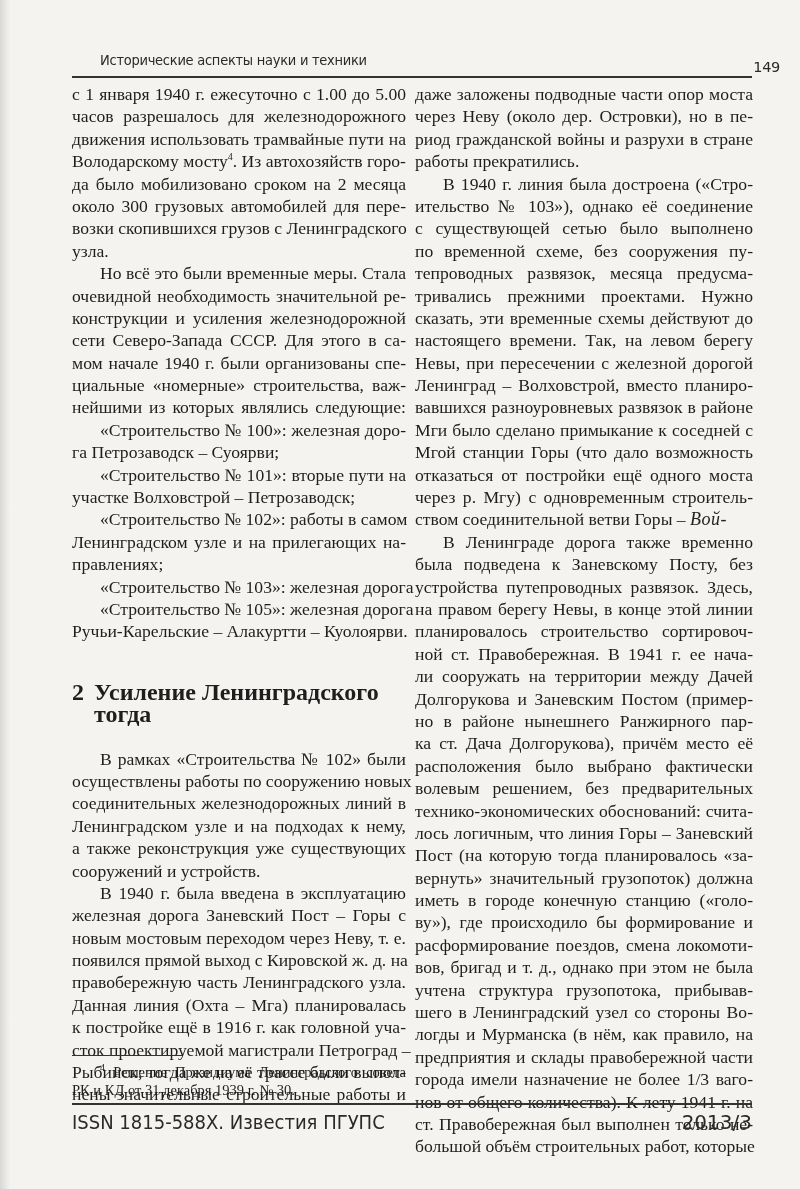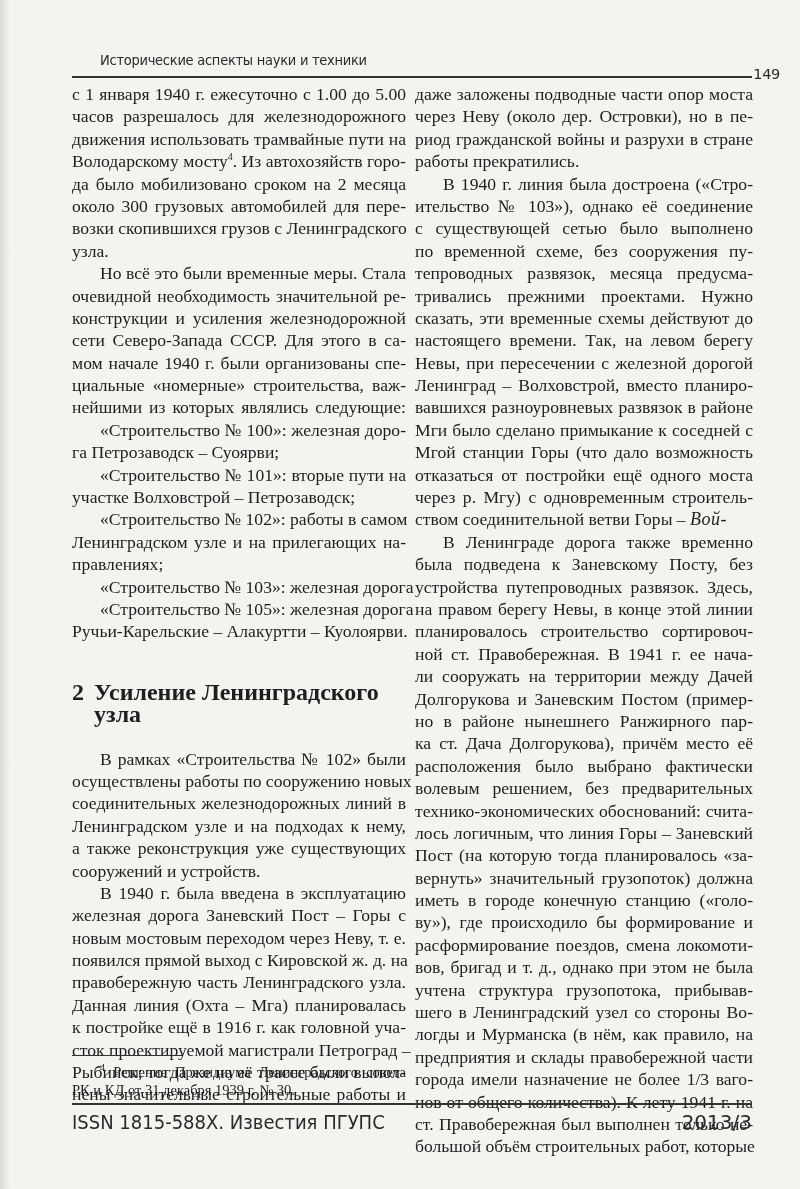--- a/index.html
+++ b/index.html
@@ -14,21 +14,21 @@
     position: absolute; left: 0; top: 0; width: 10px; height: 1189px;
     background: linear-gradient(to right, #d8d8d6, #f4f3f0);
   }
   .running-head {
     position: absolute; left: 72px; top: 52px; width: 680px; height: 22px;
     font-family: "DejaVu Sans", sans-serif; font-size: 14.5px; color: #2a2a2a;
     letter-spacing: -0.3px;
     margin-left: 28px;
   }
   .running-head .title { position: absolute; left: 0; top: 0; transform: scaleX(0.9); transform-origin: left; }
-  .running-head .pageno { position: absolute; right: 0; top: 14px; }
+  .running-head .pageno { position: absolute; right: 0; top: 7px; }
   .rule { position: absolute; height: 1.5px; background: #333; }
   .col { position: absolute; top: 83px; font-size: 17.6px; line-height: 22.4px; }
   .col.left { left: 72px; width: 334px; }
   .col.right { left: 415px; width: 338px; }
   .line { display: block; white-space: nowrap; text-align: justify; text-align-last: justify; height: 22.4px; }
   .line.last { text-align-last: left; }
   .indent { padding-left: 28px; }
   .heading { font-weight: bold; font-size: 24px; display: block; white-space: nowrap; height: 22.4px; }
   .heading .num { display: inline-block; width: 22px; }
   .heading.cont { padding-left: 22px; }
@@ -83,21 +83,21 @@
   <span class="line">Ленинградском узле и на прилегающих на-</span>
   <span class="line last">правлениях;</span>
   <span class="line indent">«Строительство № 103»: железная дорога</span>
   <span class="line indent">«Строительство № 105»: железная дорога</span>
   <span class="line">Ручьи-Карельские – Алакуртти – Куолоярви.</span>
 
   <span class="gap"></span>
   <span class="gap-small"></span>
 
   <span class="heading"><span class="num">2</span><span>Усиление Ленинградского</span></span>
-  <span class="heading cont">узла</span>
+  <span class="heading cont">тогда</span>
 
   <span class="gap"></span>
 
   <span class="line indent">В рамках «Строительства № 102» были</span>
   <span class="line">осуществлены работы по сооружению новых</span>
   <span class="line">соединительных железнодорожных линий в</span>
   <span class="line">Ленинградском узле и на подходах к нему,</span>
   <span class="line">а также реконструкция уже существующих</span>
   <span class="line last">сооружений и устройств.</span>
 

